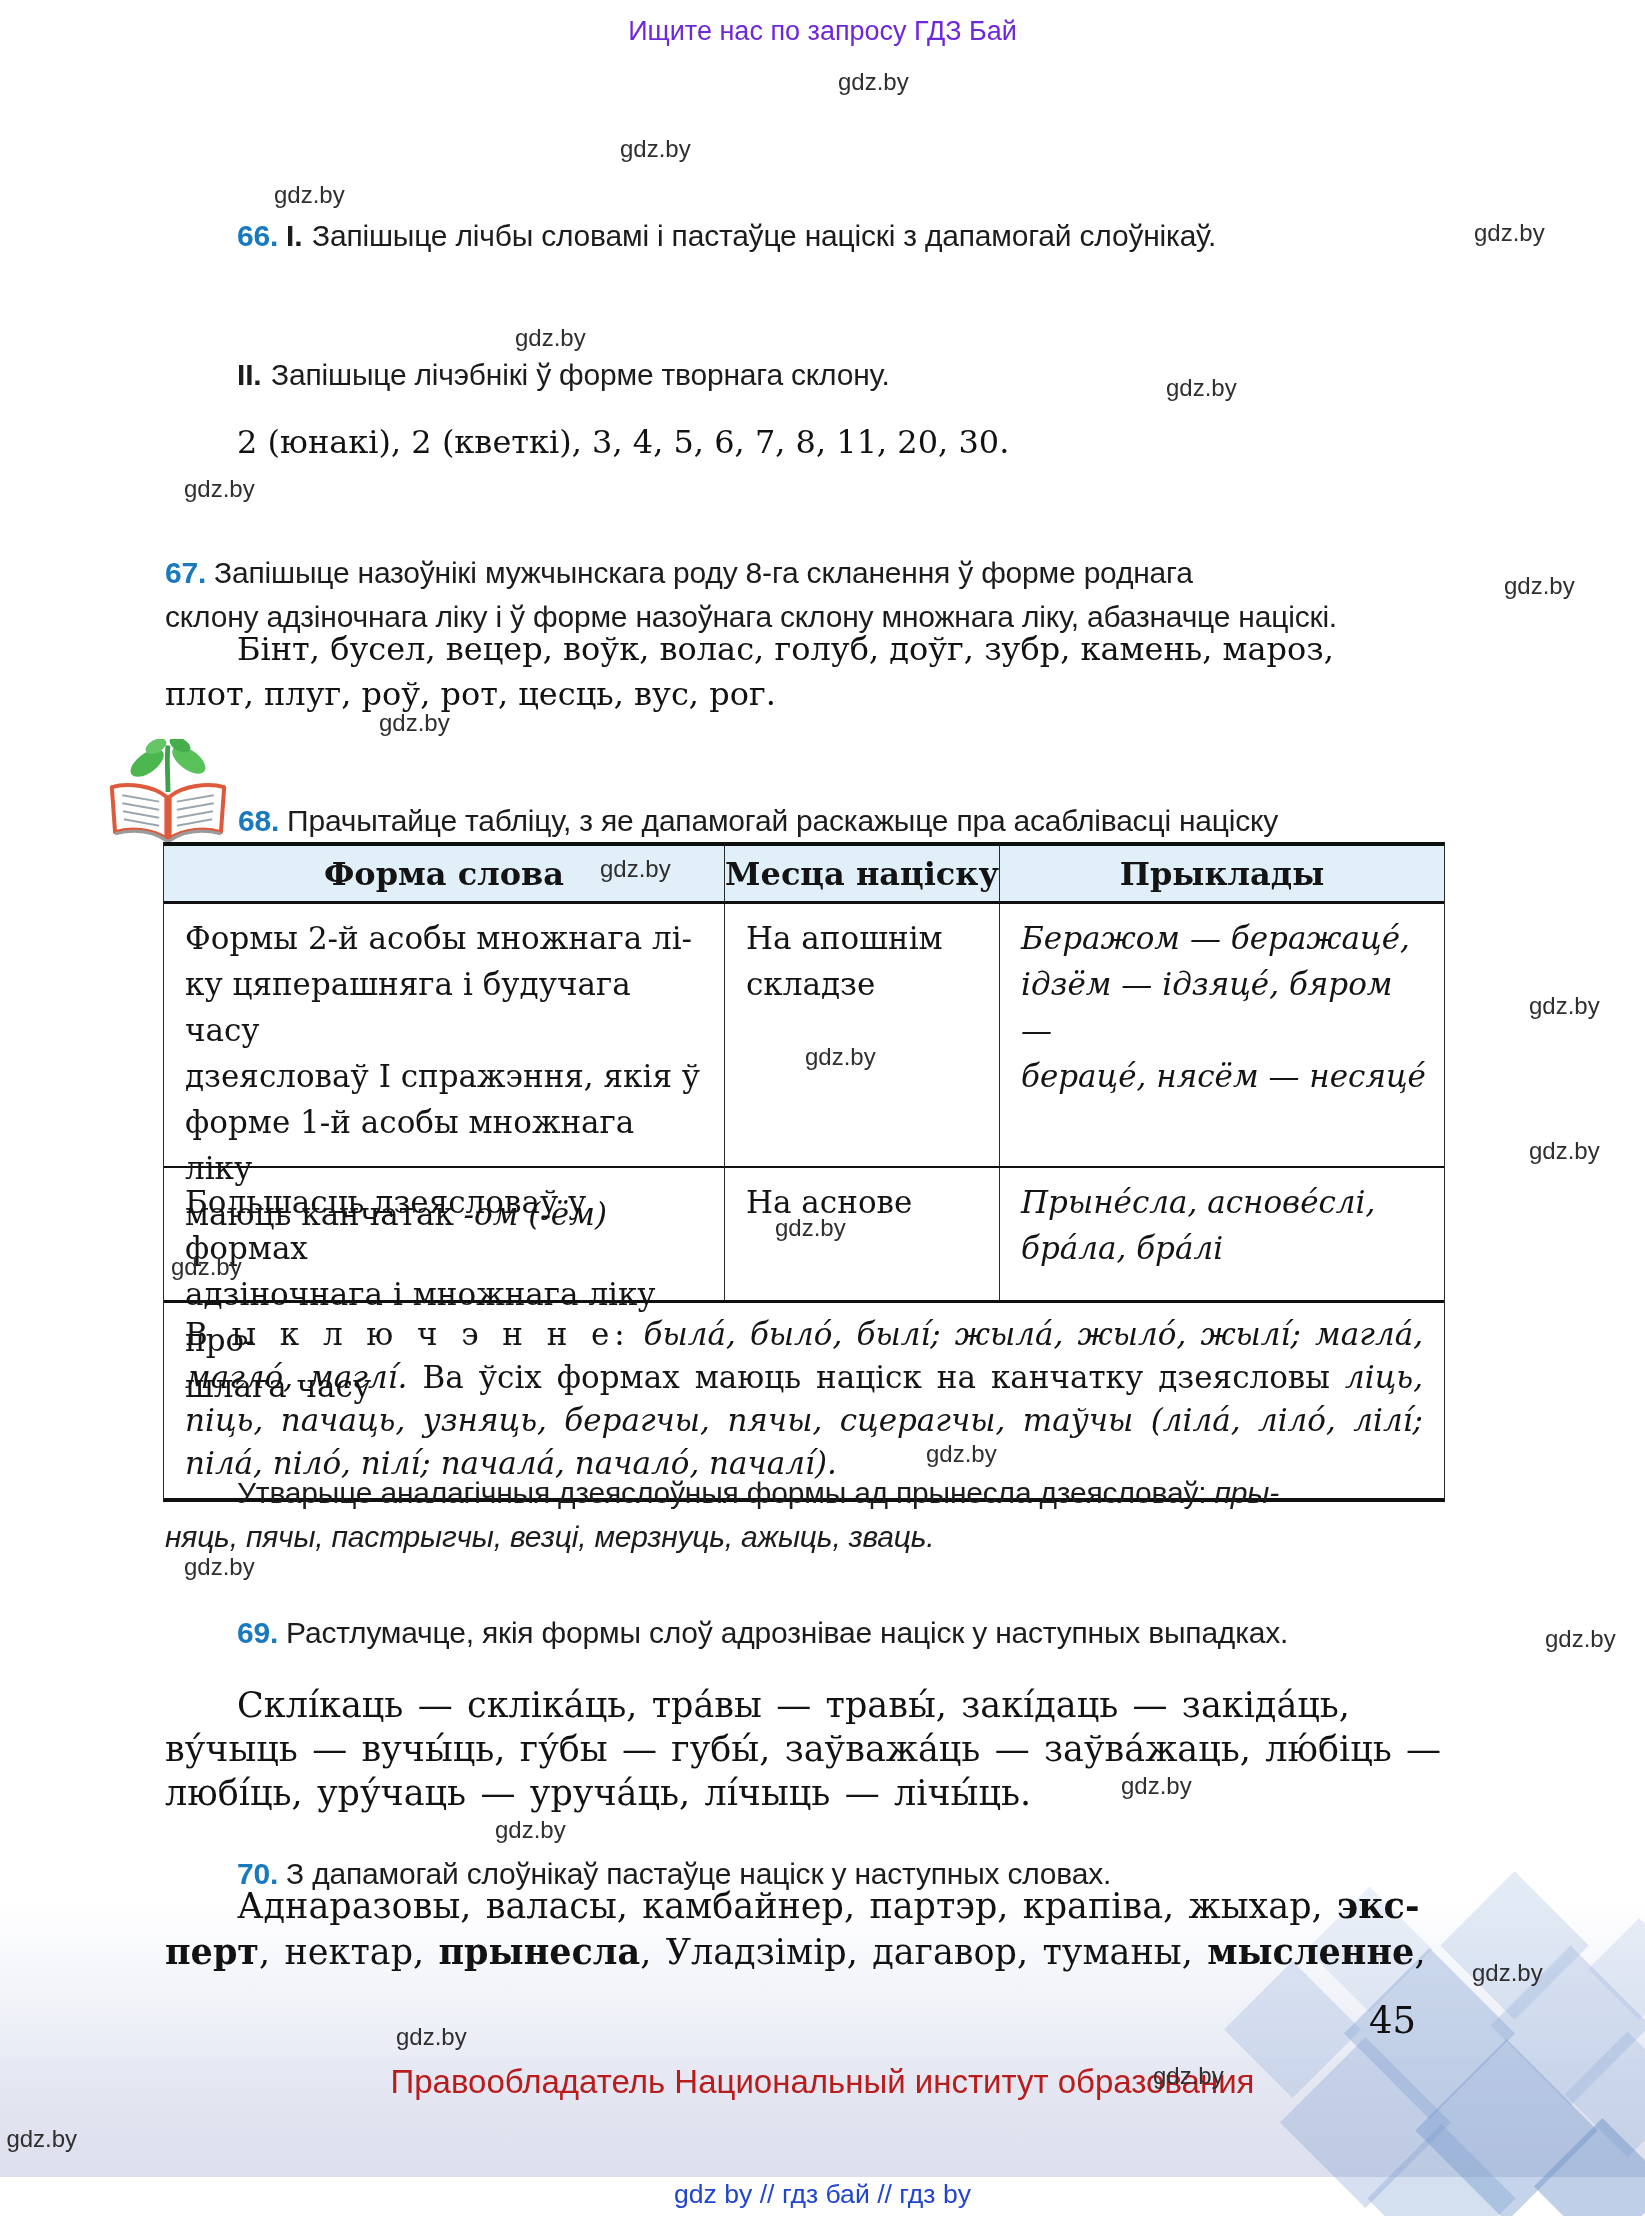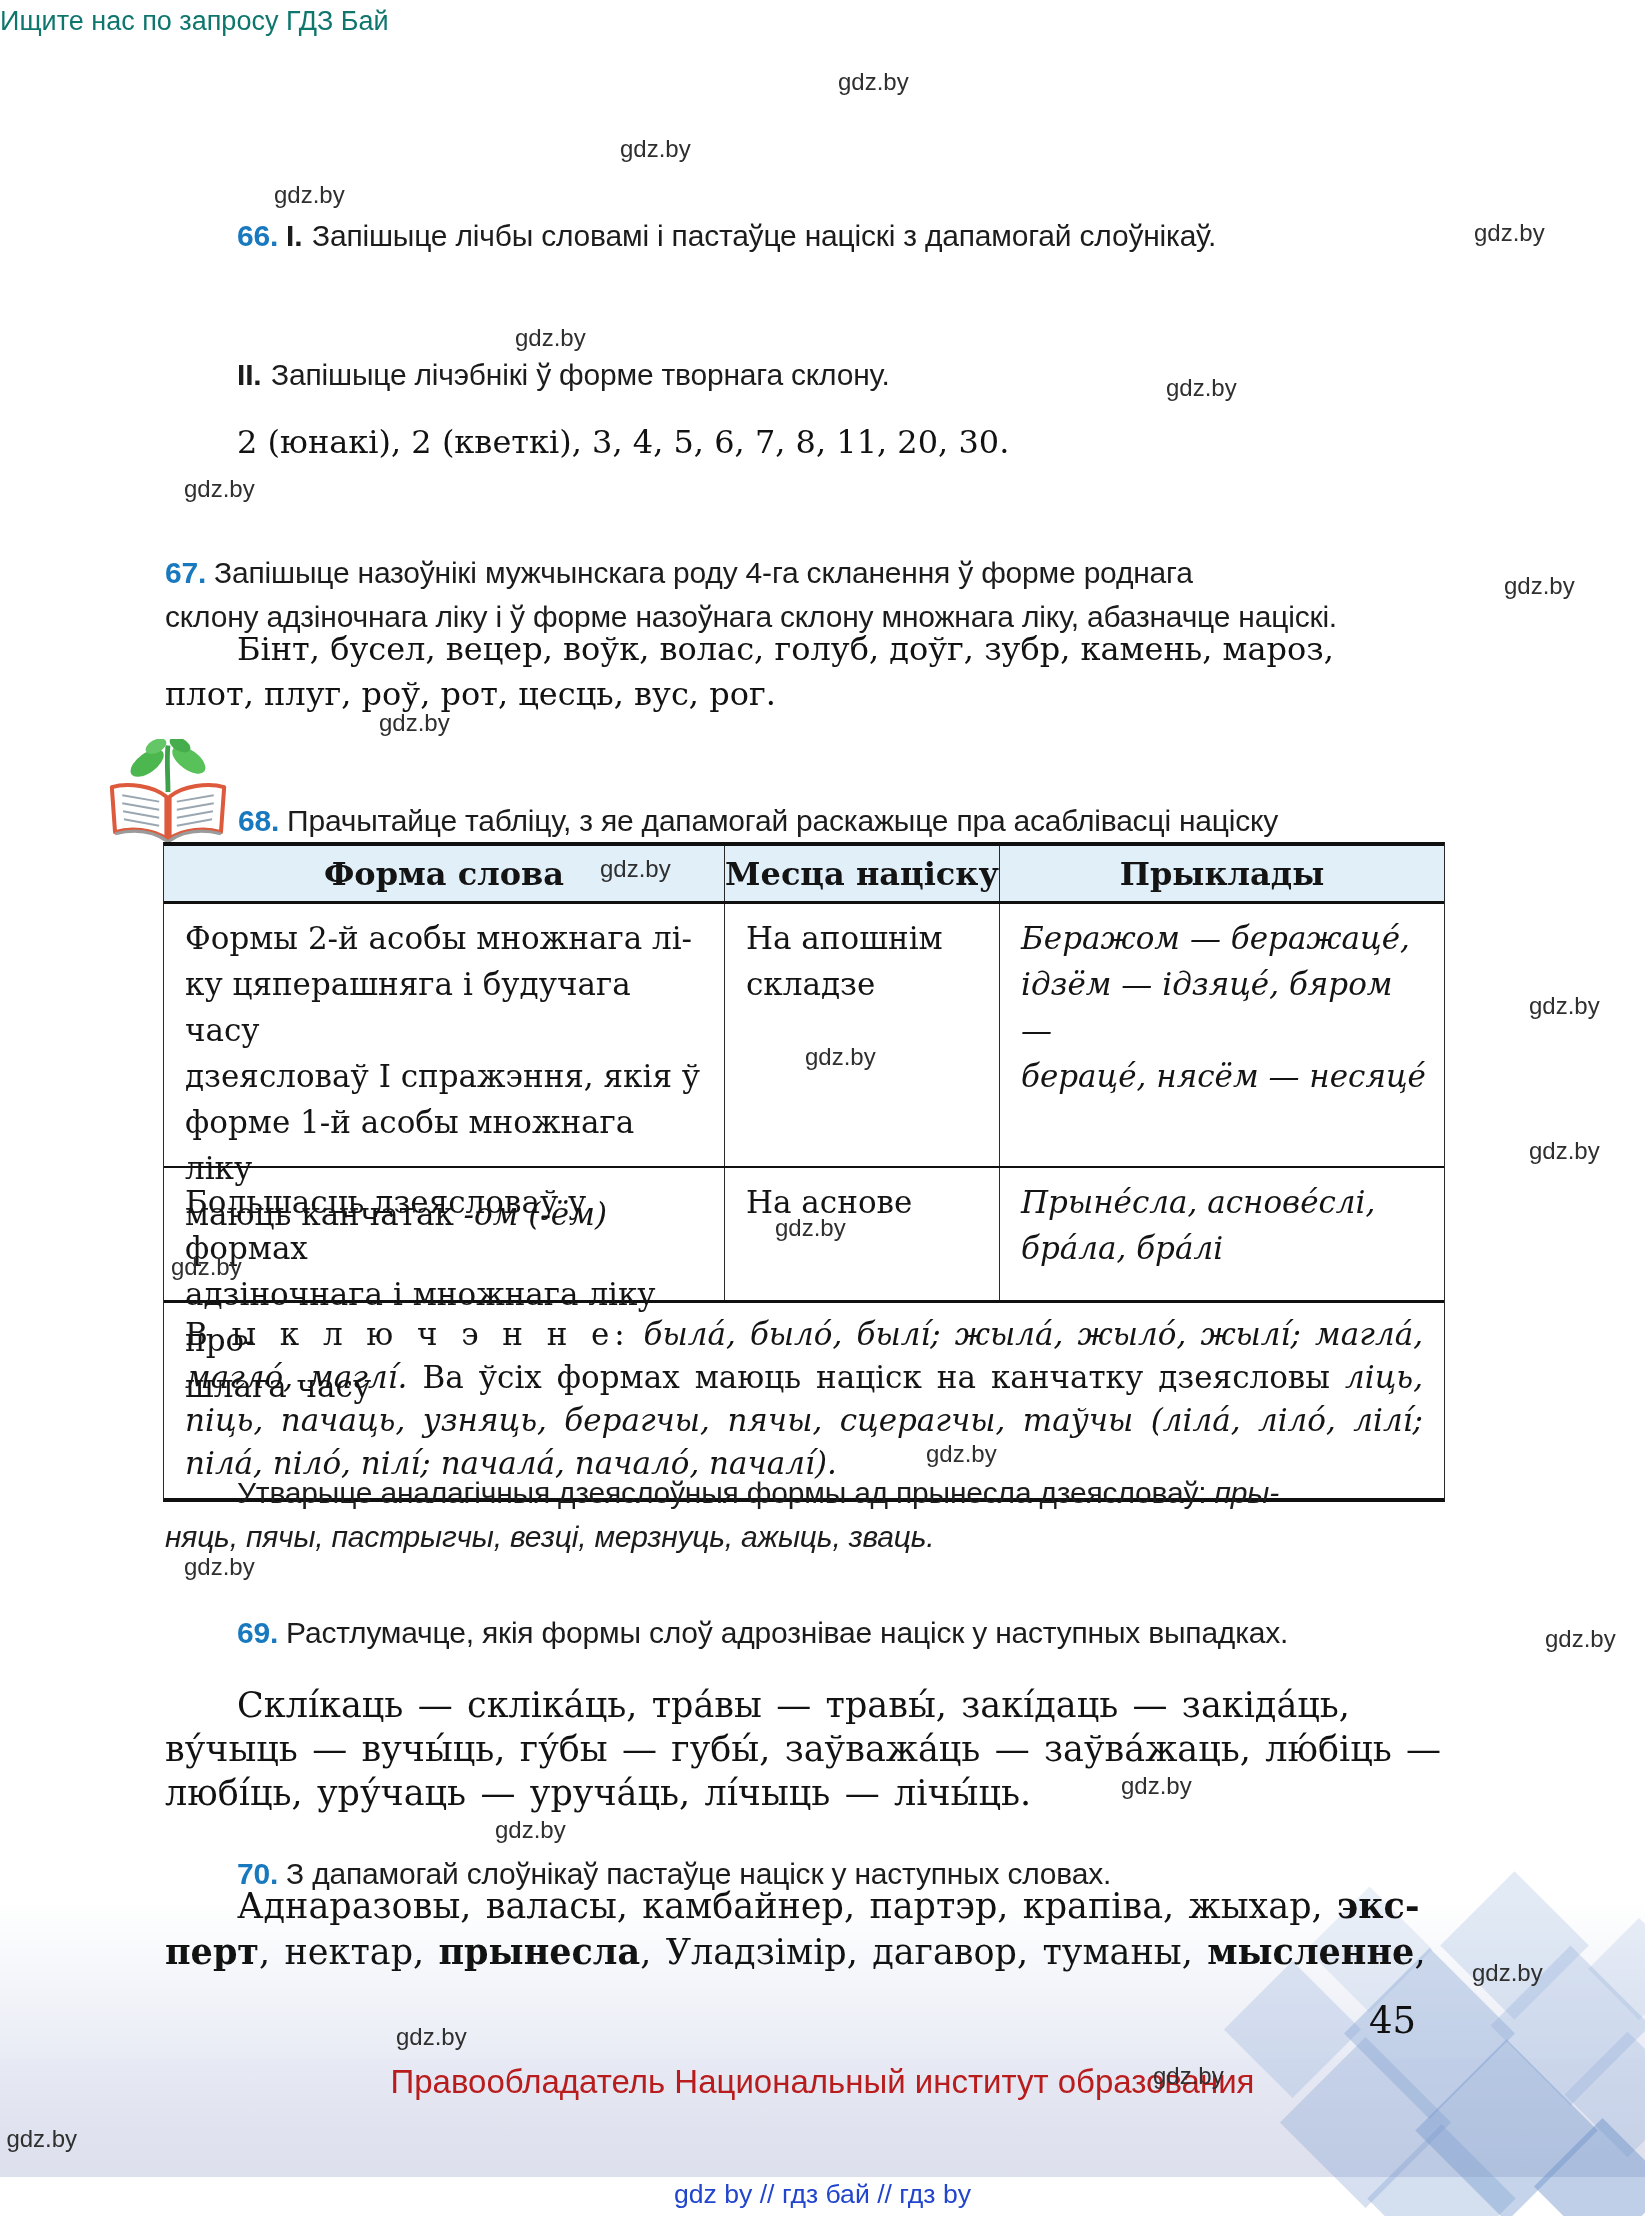--- a/index.html
+++ b/index.html
@@ -5,22 +5,22 @@
   html,body { margin:0; padding:0; background:#888; }
   .page {
     position:relative; width:1645px; height:2216px;
     background:#ffffff; overflow:hidden;
     font-family:"DejaVu Serif", serif; color:#141414;
   }
   .abs { position:absolute; }
 
   
   .banner {
-    left:0; top:6px; width:100%; text-align:left;
-    font-family:"Liberation Sans", sans-serif; font-size:27px; color:#0f766e;
+    left:0; top:16px; width:100%; text-align:center;
+    font-family:"Liberation Sans", sans-serif; font-size:27px; color:#6d28d9;
   }
   .instr {
     font-family:"Liberation Sans", sans-serif; font-size:30px; line-height:44px;
     color:#1c1c1c; letter-spacing:-0.2px; margin:0;
   }
   .content-serif {
     font-family:"DejaVu Serif", serif; font-size:32px; line-height:45px;
     color:#121212; margin:0;
   }
   .content-big { font-size:35px; line-height:44px; word-spacing:3.2px; }
@@ -117,21 +117,21 @@
   <p class="abs instr ind zc" style="left:165px; top:214px; width:1369px;">
     <span class="exnum">66.</span><span class="rlabel">I.</span><span>Запішыце лічбы словамі і пастаўце націскі з дапамогай слоўнікаў.</span>
   </p>
 
   <p class="abs instr ind zc" style="left:165px; top:353px; width:1369px;">
     <span class="rlabel">II.</span><span>Запішыце лічэбнікі ў форме творнага склону.</span>
   </p>
   <p class="abs content-serif ind zc" style="left:165px; top:420px; width:1289px;">2 (юнакі), 2 (кветкі), 3, 4, 5, 6, 7, 8, 11, 20, 30.</p>
 
   <p class="abs instr ind preline zc" style="left:165px; top:507px; width:1285px;">
-    <span class="exnum">67.</span><span>Запішыце назоўнікі мужчынскага роду 4-га скланення ў форме роднага
+    <span class="exnum">67.</span><span>Запішыце назоўнікі мужчынскага роду 8-га скланення ў форме роднага
 склону адзіночнага ліку і ў форме назоўнага склону множнага ліку, абазначце націскі.</span>
   </p>
   <p class="abs content-serif ind preline zc" style="left:165px; top:627px; width:1289px;">Бінт, бусел, вецер, воўк, волас, голуб, доўг, зубр, камень, мароз,
 плот, плуг, роў, рот, цесць, вус, рог.</p>
 
   <span class="abs zc" style="left:103px; top:739px;">
     <svg width="130" height="114" viewBox="0 0 162 142">
       <path d="M81 66 C81 46 79 26 81 8" stroke="#3da04a" stroke-width="6" fill="none"></path>
       <ellipse cx="55" cy="30" rx="24" ry="12" fill="#4cb64f" transform="rotate(-36 55 30)"></ellipse>
       <ellipse cx="107" cy="26" rx="24" ry="12" fill="#58c15a" transform="rotate(36 107 26)"></ellipse>

